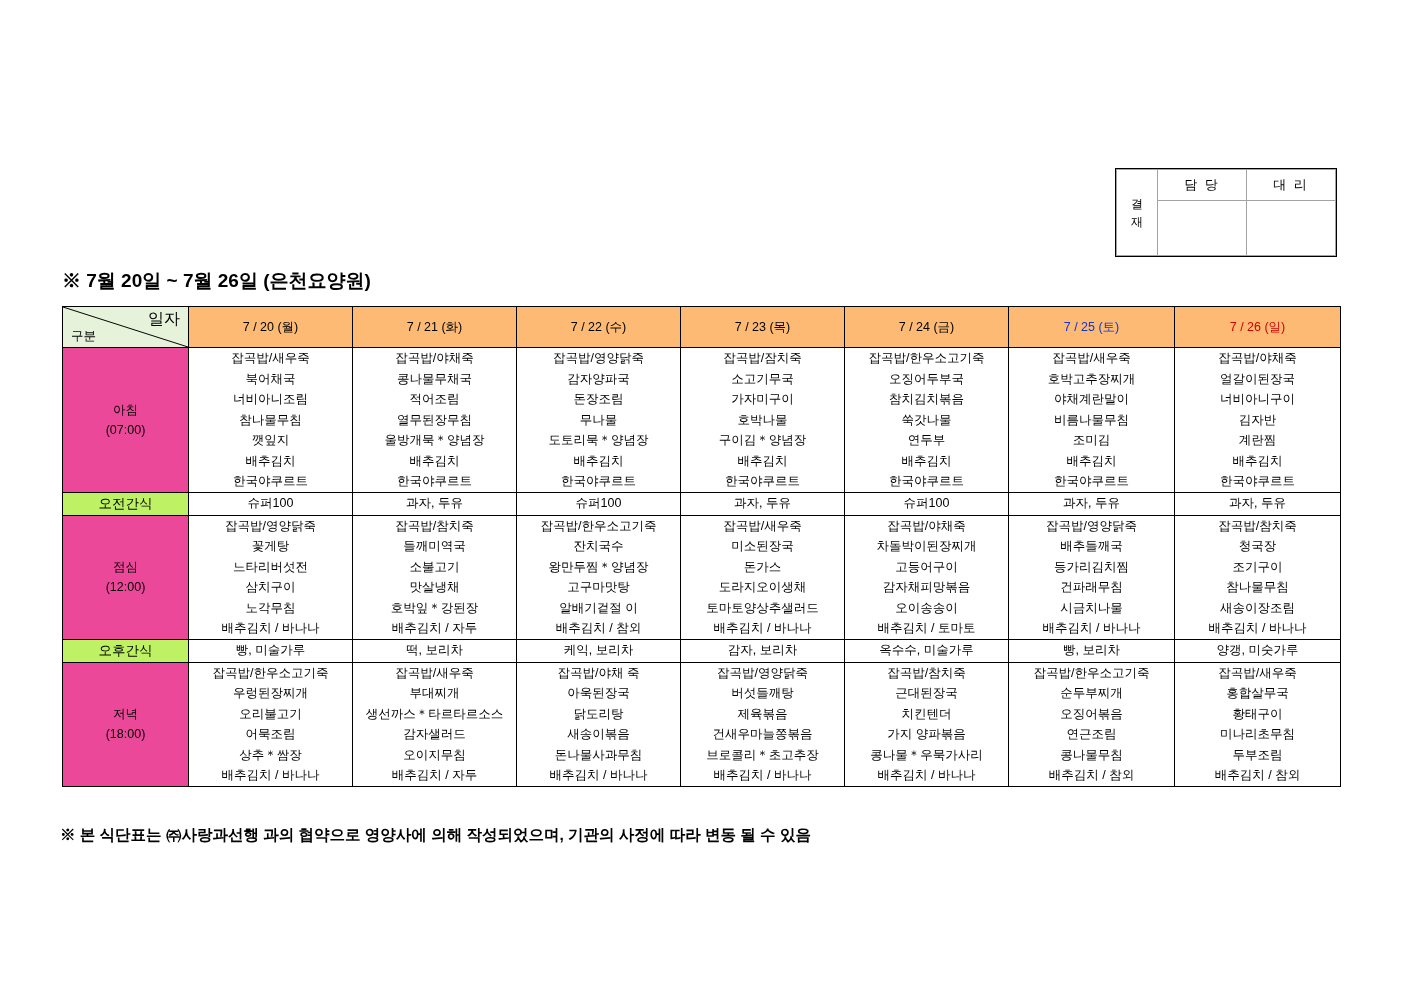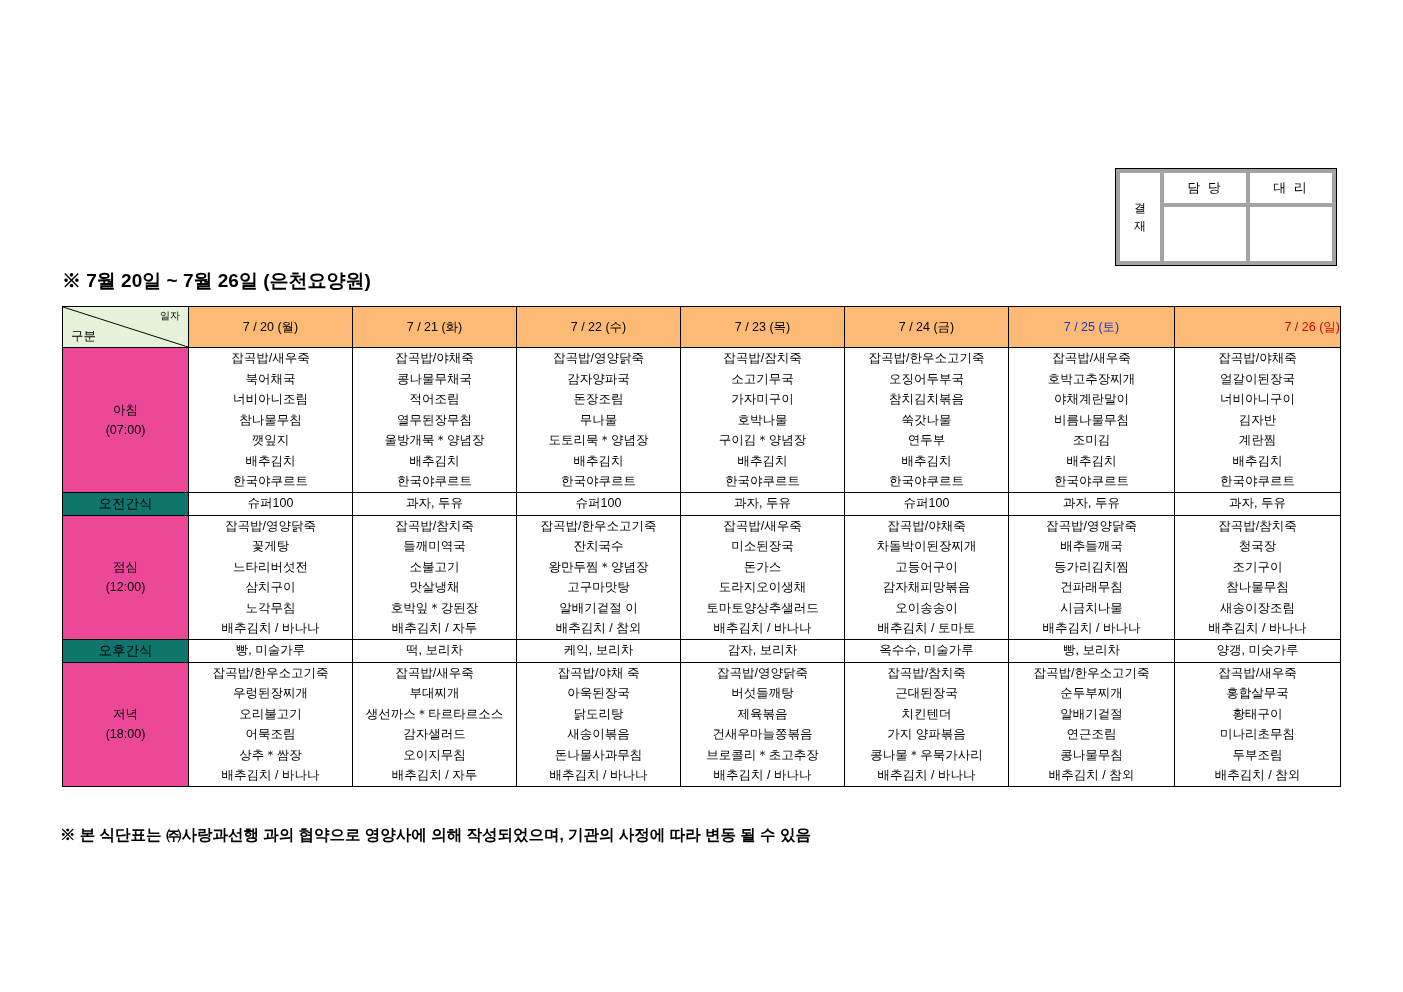--- a/index.html
+++ b/index.html
@@ -38,21 +38,21 @@
     width: 220px;
     border: 1px solid #000;
     border-collapse: collapse;
     font-size: 13px;
   }
   .approval table {
     border-collapse: collapse;
     width: 100%;
   }
   .approval td {
-    border: 4px solid #a3a3a3;
+    border: 1px solid #a3a3a3;
     text-align: center;
     vertical-align: middle;
     padding: 0;
   }
   .approval .label-cell {
     width: 40px;
     height: 84px;
     font-size: 12px;
     line-height: 18px;
   }
@@ -101,36 +101,36 @@
   .corner .diag {
     position: absolute;
     top: 0; left: 0;
     width: 100%;
     height: 100%;
   }
   .corner .lbl-day {
     position: absolute;
     top: 2px;
     right: 8px;
-    font-size: 10px;
+    font-size: 16px;
   }
   .corner .lbl-cat {
     position: absolute;
     bottom: 2px;
     left: 8px;
     font-size: 12.5px;
   }
   .dayhead {
     background: #fdba74;
     height: 40px;
     font-size: 14px;
     font-weight: bold;
   }
   .dayhead.sat { color: #1533c7; }
-  .dayhead.sun { color: #d10000; text-align: right; }
+  .dayhead.sun { color: #d10000; }
   .rowlabel {
     background: #ec4899;
     font-weight: bold;
     font-size: 14px;
     width: 126px;
     line-height: 20px;
   }
   .rowlabel.snack {
     font-size: 13.5px;
   }
@@ -139,21 +139,21 @@
     padding: 4px 2px;
     font-size: 12.5px;
   }
   .snackcell {
     height: 22px;
     font-size: 12.5px;
     background: #ffffff;
     margin-top: 20px;
   }
   .snackrow td.rowlabel {
-    background: #0f766e;
+    background: #bef264;
     height: 22px;
   }
   .footnotes {
     position: absolute;
     top: 822px;
     left: 60px;
     font-size: 15.5px;
     font-weight: bold;
     line-height: 26px;
   }
@@ -413,21 +413,21 @@
               <div>잡곡밥/참치죽</div>
               <div>근대된장국</div>
               <div>치킨텐더</div>
               <div>가지 양파볶음</div>
               <div>콩나물＊우묵가사리</div>
               <div>배추김치 / 바나나</div>
             </td>
           <td class="mealcell">
               <div>잡곡밥/한우소고기죽</div>
               <div>순두부찌개</div>
-              <div>알배기겉절</div>
+              <div>오징어볶음</div>
               <div>연근조림</div>
               <div>콩나물무침</div>
               <div>배추김치 / 참외</div>
             </td>
           <td class="mealcell">
               <div>잡곡밥/새우죽</div>
               <div>홍합살무국</div>
               <div>황태구이</div>
               <div>미나리초무침</div>
               <div>두부조림</div>

